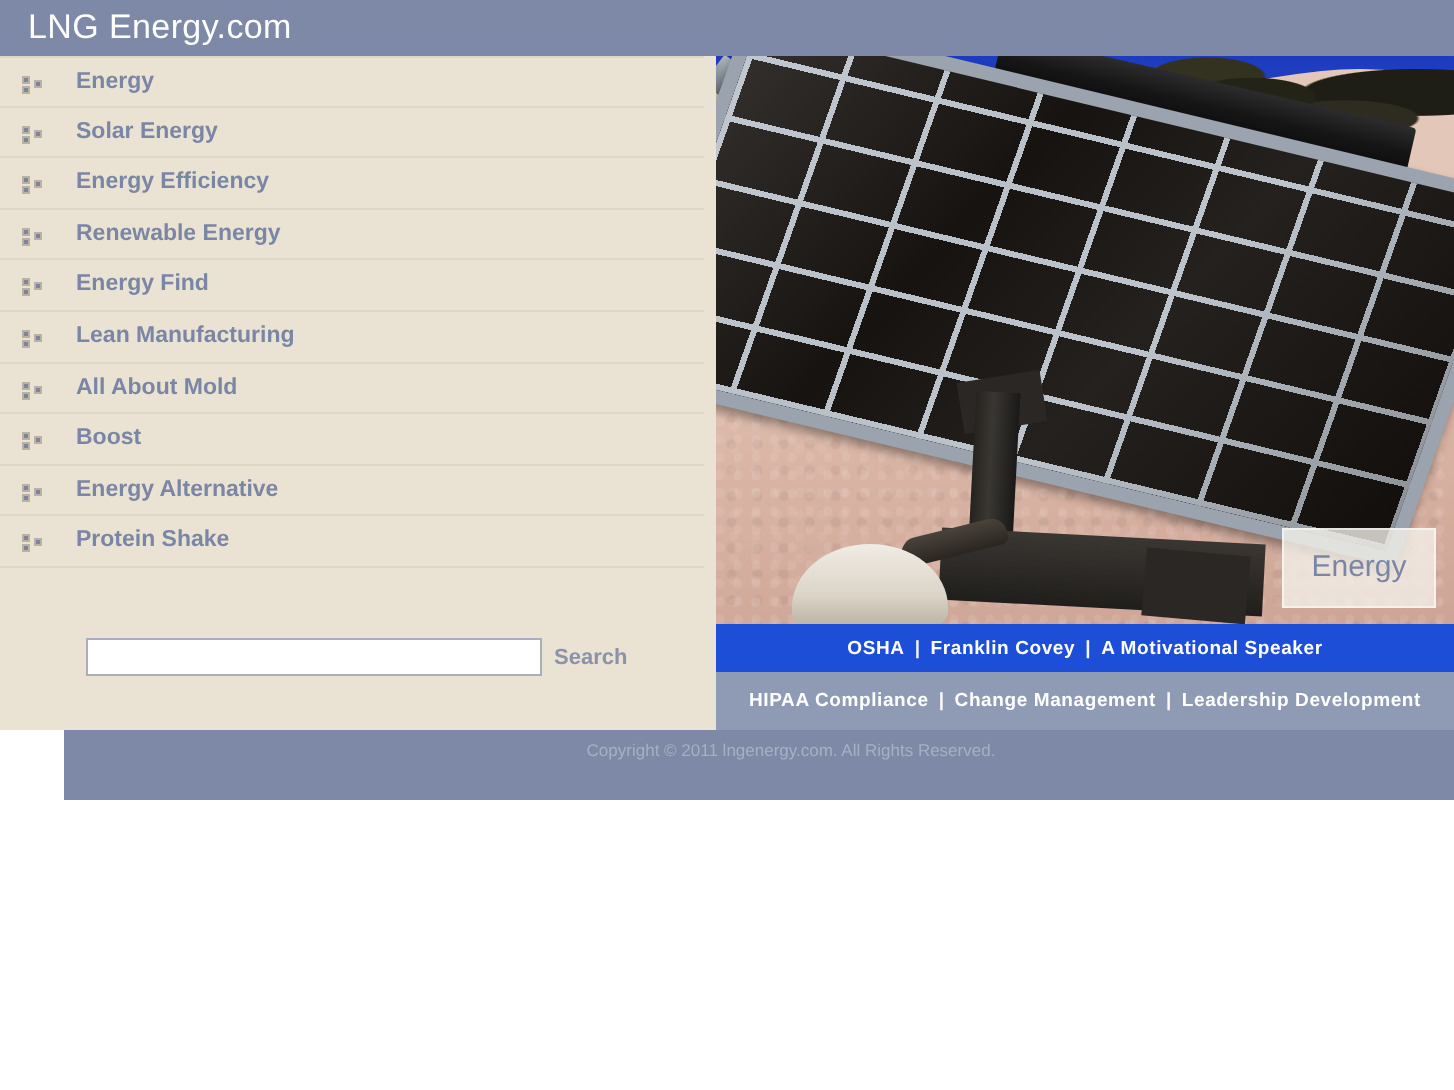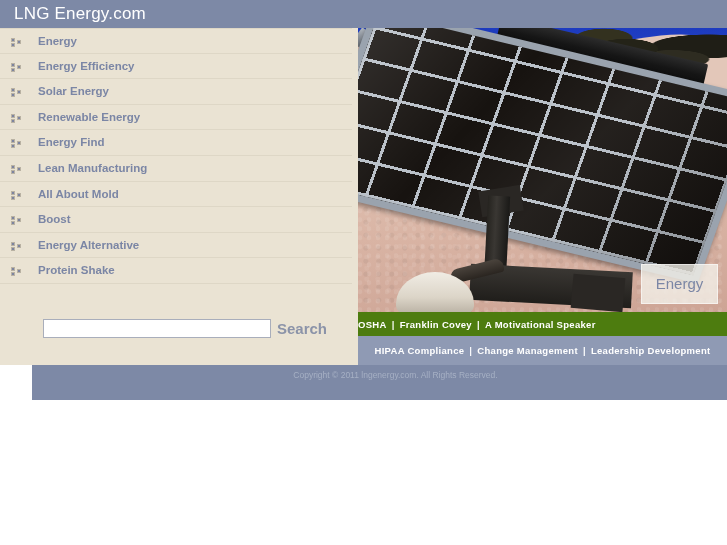--- a/index.html
+++ b/index.html
@@ -135,21 +135,21 @@
     font-family: "Liberation Sans", sans-serif;
     font-size: 11px;
     color: #444444;
     padding: 0 3px;
     outline: none;
   }
   #search-label {
     position: absolute;
     left: 277px;
     top: 10px;
-    font-size: 15px;
+    font-size: 11px;
     line-height: 14px;
     color: #8b93a8;
     font-weight: bold;
     white-space: nowrap;
     cursor: pointer;
   }
 
   
   #right-col {
     position: absolute;
@@ -324,23 +324,24 @@
     line-height: 18px;
   }
 
   
   #links-band-1 {
     position: absolute;
     left: 0;
     top: 284px;
     width: 369px;
     height: 24px;
-    background: #4d7c0f;
+    background: #1d4ed8;
     display: flex;
     align-items: center;
+    justify-content: center;
   }
   #links-band-2 {
     position: absolute;
     left: 0;
     top: 308px;
     width: 369px;
     height: 29px;
     background: #8f9ab4;
     display: flex;
     align-items: center;
@@ -435,29 +436,29 @@
               <i class="sq3"></i>
             </span>
             <span class="nav-label">Energy</span>
           </li>
           <li class="nav-item">
             <span class="bullet-icon">
               <i class="sq1"></i>
               <i class="sq2"></i>
               <i class="sq3"></i>
             </span>
+            <span class="nav-label">Solar Energy</span>
+          </li>
+          <li class="nav-item">
+            <span class="bullet-icon">
+              <i class="sq1"></i>
+              <i class="sq2"></i>
+              <i class="sq3"></i>
+            </span>
             <span class="nav-label">Energy Efficiency</span>
-          </li>
-          <li class="nav-item">
-            <span class="bullet-icon">
-              <i class="sq1"></i>
-              <i class="sq2"></i>
-              <i class="sq3"></i>
-            </span>
-            <span class="nav-label">Solar Energy</span>
           </li>
           <li class="nav-item">
             <span class="bullet-icon">
               <i class="sq1"></i>
               <i class="sq2"></i>
               <i class="sq3"></i>
             </span>
             <span class="nav-label">Renewable Energy</span>
           </li>
           <li class="nav-item">

